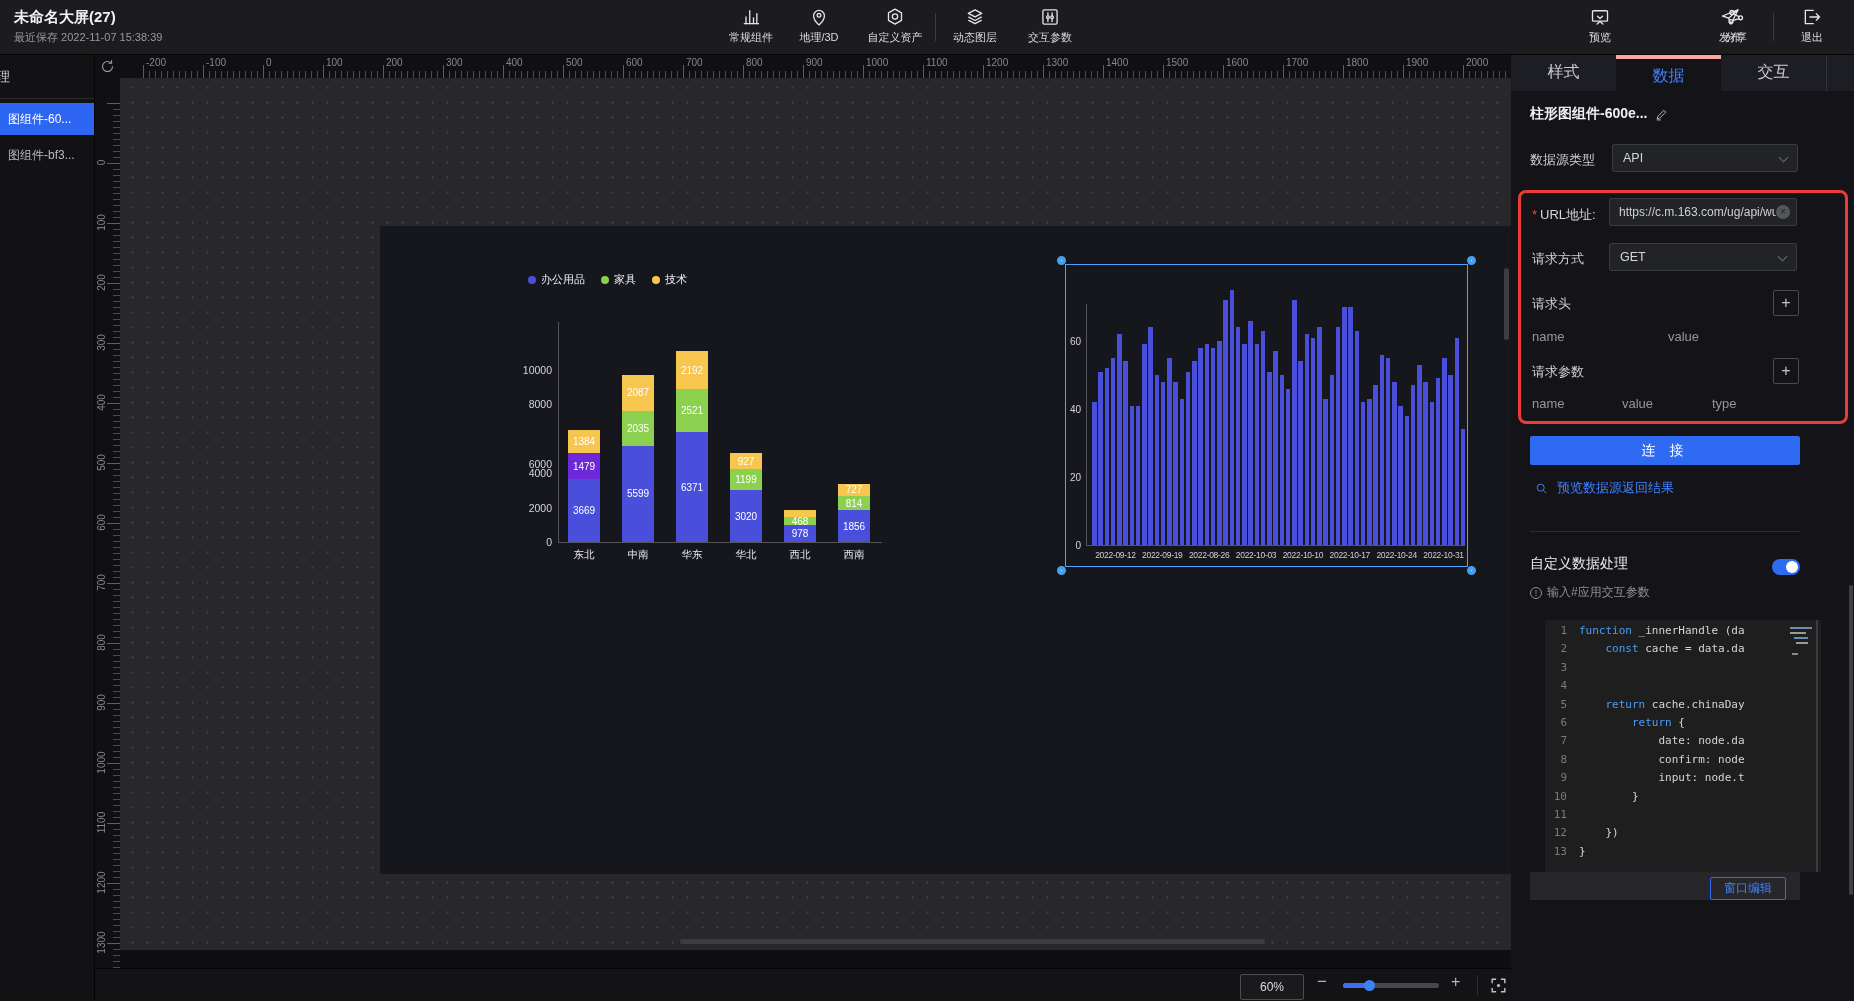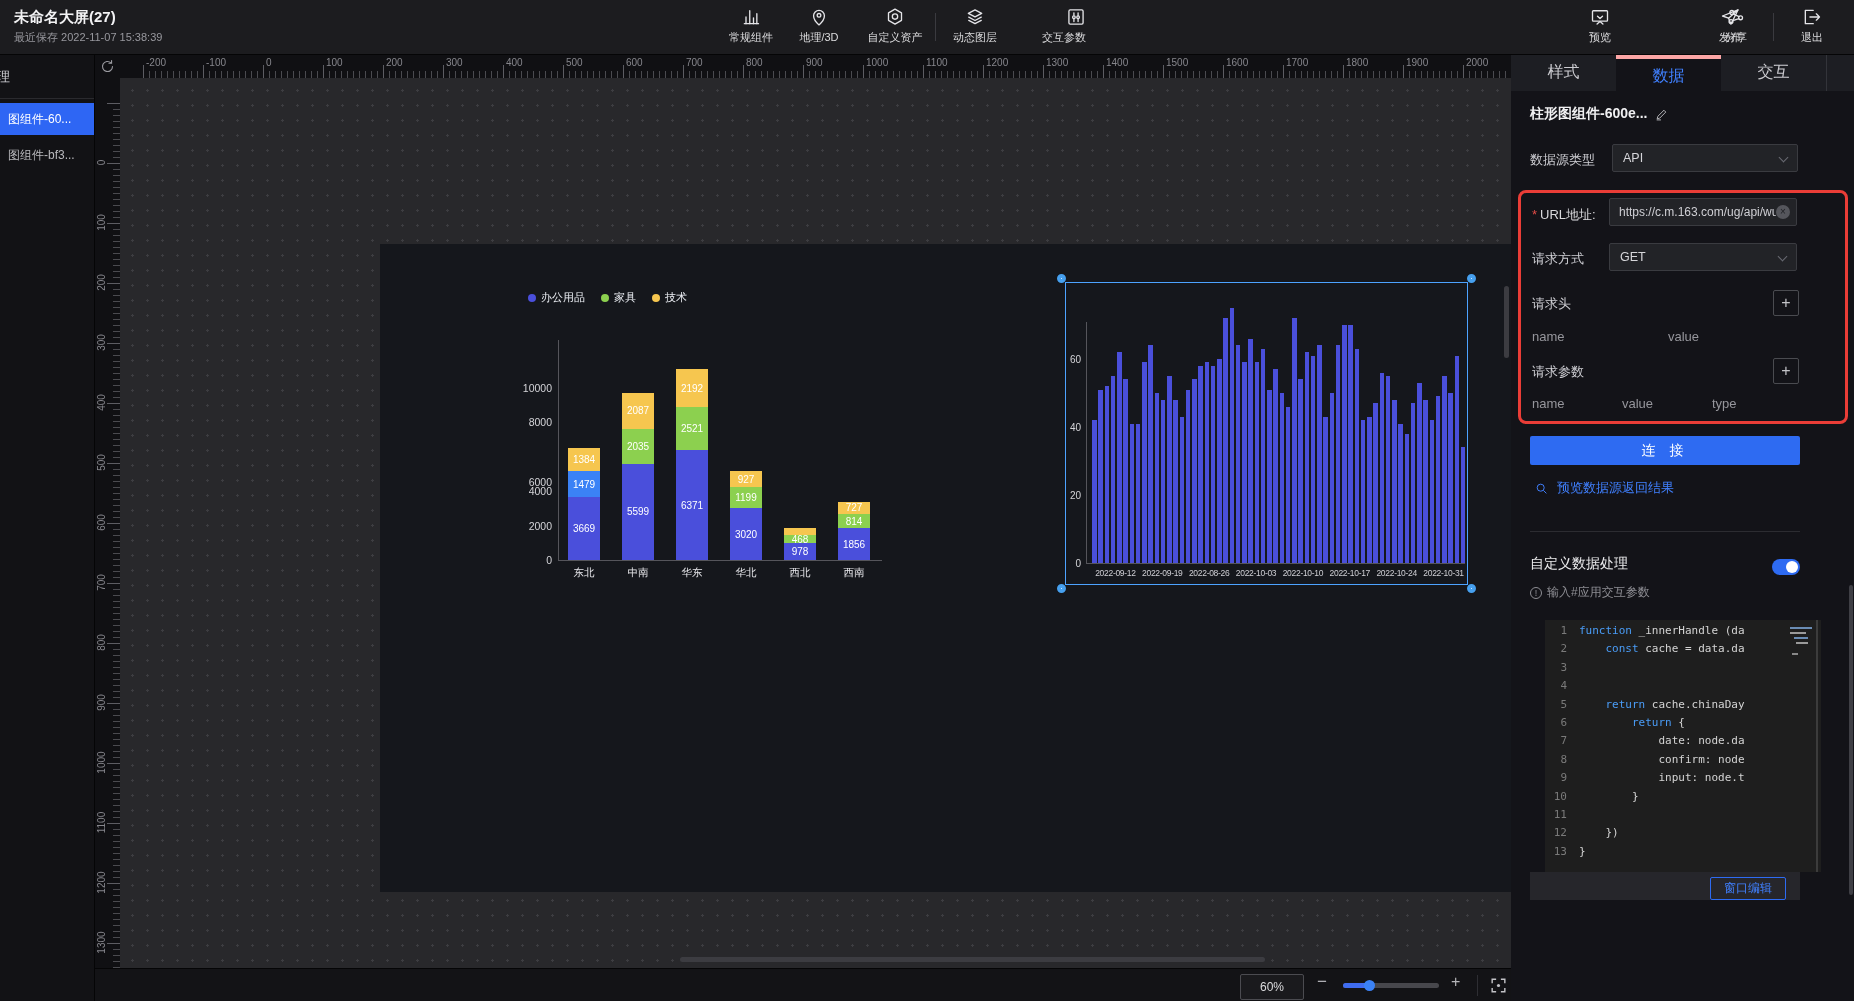--- a/index.html
+++ b/index.html
@@ -37,21 +37,21 @@
       background:repeating-linear-gradient(90deg,#5c5c62 0 1px,transparent 1px 60px); }
   .ruler-num-top { position:absolute; top:2px; font-size:10px; color:#86868c; }
   #ruler-left { position:absolute; left:95px; top:78px; width:25px; height:890px; background:#101013; overflow:hidden; z-index:14; }
   #ruler-left .minor { position:absolute; top:25px; bottom:0; right:0; width:7px;
       background:repeating-linear-gradient(180deg,#4a4a4f 0 1px,transparent 1px 6px); }
   #ruler-left .major { position:absolute; top:25px; bottom:0; right:0; width:13px;
       background:repeating-linear-gradient(180deg,#5c5c62 0 1px,transparent 1px 60px); }
   .ruler-num-left { position:absolute; left:-14px; width:40px; text-align:center; font-size:10px; color:#86868c; transform:rotate(-90deg); }
 
   
-  #canvas { position:absolute; left:120px; top:78px; width:1391px; height:890px; overflow:hidden;
+  #canvas { position:absolute; left:120px; top:60px; width:1391px; height:890px; overflow:hidden;
     background-color:#28282b;
     background-image:radial-gradient(circle,#3d3d41 1px,transparent 1.4px);
     background-size:15px 15px; background-position:5px 5px; }
   #artboard { position:absolute; left:260px; top:166px; width:1148px; height:648px; background:#15171c; }
   #canvas-hscroll { position:absolute; left:560px; top:879px; width:585px; height:5px; background:#3c3c41; border-radius:3px; }
   #canvas-vscroll { position:absolute; left:1384px; top:208px; width:5px; height:72px; background:#3c3c41; border-radius:3px; }
 
   
   #chart1 { position:absolute; left:130px; top:40px; width:380px; height:310px; }
   #chart1-legend { position:absolute; left:18px; top:6px; display:flex; gap:16px; align-items:center; }
@@ -174,21 +174,21 @@
           <span class="tool-label">自定义资产</span>
         </div>
         <div class="tool-item" style="left: 975px;">
           <svg viewBox="0 0 24 24">
             <path d="M12 3.5l8 4.2-8 4.2-8-4.2z"></path>
             <path d="M4.5 12.2l7.5 4 7.5-4"></path>
             <path d="M4.5 16l7.5 4 7.5-4"></path>
           </svg>
           <span class="tool-label">动态图层</span>
         </div>
-        <div class="tool-item" style="left: 1050px; align-items: flex-end;">
+        <div class="tool-item" style="left: 1050px;">
           <svg viewBox="0 0 24 24">
             <rect x="3.5" y="3.5" width="17" height="17" rx="1.5"></rect>
             <path d="M9.5 7v3M9.5 14.5v3M14.5 7v3.5M14.5 14v3.5"></path>
             <circle cx="9.5" cy="12.2" r="1.6"></circle>
             <circle cx="14.5" cy="12.2" r="1.6"></circle>
           </svg>
           <span class="tool-label">交互参数</span>
         </div>
       </div>
     <div id="toolbar-right">
@@ -311,21 +311,21 @@
           <div class="axis-y"></div>
           <div class="axis-x"></div>
         <div class="c1-ylabel" style="left: 4px; top: 270px;">0</div>
             <div class="c1-ylabel" style="left: 4px; top: 235.6px;">2000</div>
             <div class="c1-ylabel" style="left: 4px; top: 201.2px;">4000</div>
             <div class="c1-ylabel" style="left: 4px; top: 166.8px; margin-top: 25px;">6000</div>
             <div class="c1-ylabel" style="left: 4px; top: 132.4px;">8000</div>
             <div class="c1-ylabel" style="left: 4px; top: 98px;">10000</div>
             <div class="c1-bar" style="left: 58px; top: 163.65px; height: 112.35px;">
               <div class="c1-seg" style="height: 23.8048px; background: rgb(246, 198, 79);">1384</div>
-              <div class="c1-seg" style="height: 25.4388px; background: #3b82f6;">1479</div>
+              <div class="c1-seg" style="height: 25.4388px; background: #6d28d9;">1479</div>
               <div class="c1-seg" style="height: 63.1068px; background: rgb(74, 79, 219);">3669</div>
             </div>
             <div class="c1-xlabel" style="left: 47px;">东北</div>
             <div class="c1-bar" style="left: 112px; top: 108.799px; height: 167.201px;">
               <div class="c1-seg" style="height: 35.8964px; background: rgb(246, 198, 79);">2087</div>
               <div class="c1-seg" style="height: 35.002px; background: rgb(140, 208, 79);">2035</div>
               <div class="c1-seg" style="height: 96.3028px; background: rgb(74, 79, 219);">5599</div>
             </div>
             <div class="c1-xlabel" style="left: 101px;">中南</div>
             <div class="c1-bar" style="left: 166px; top: 85.3552px; height: 190.645px;">

